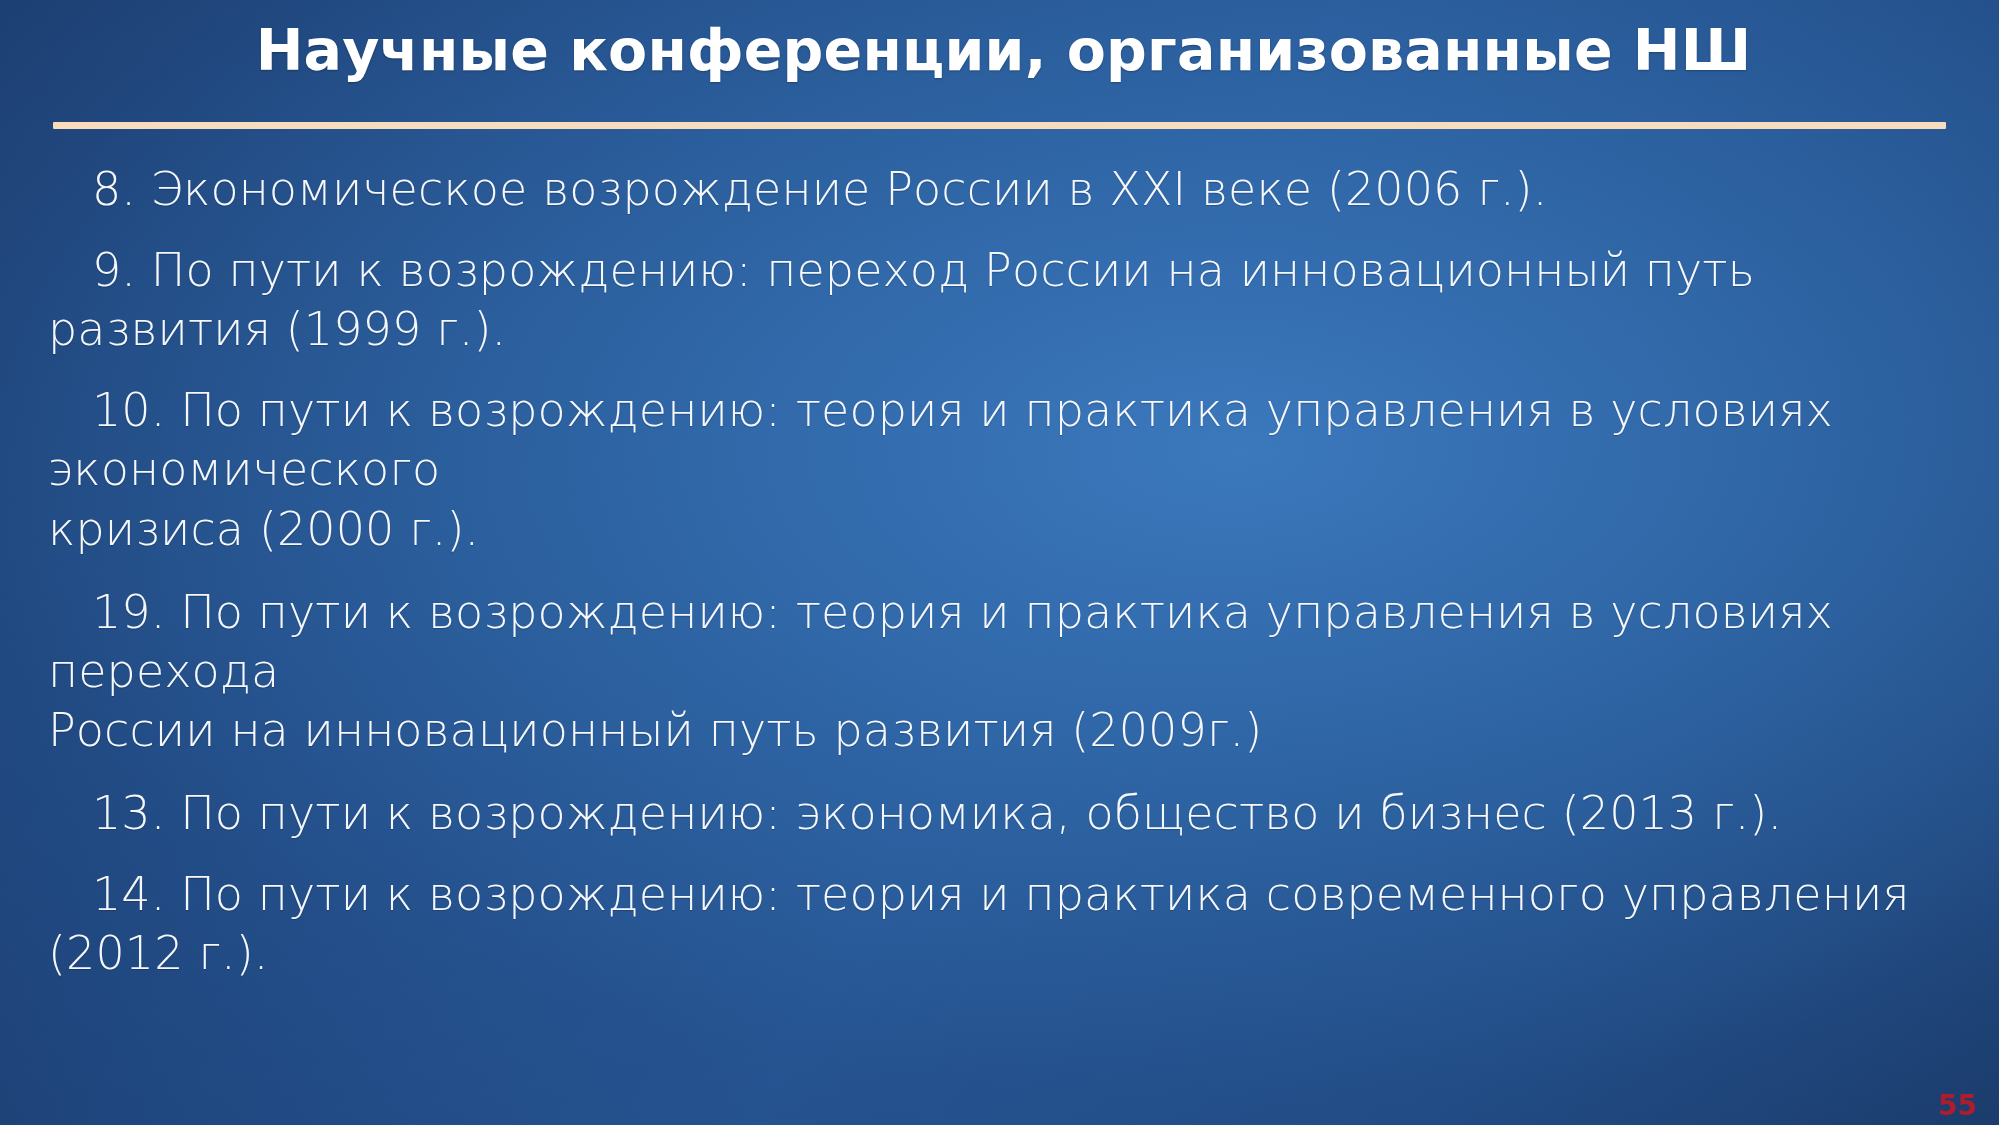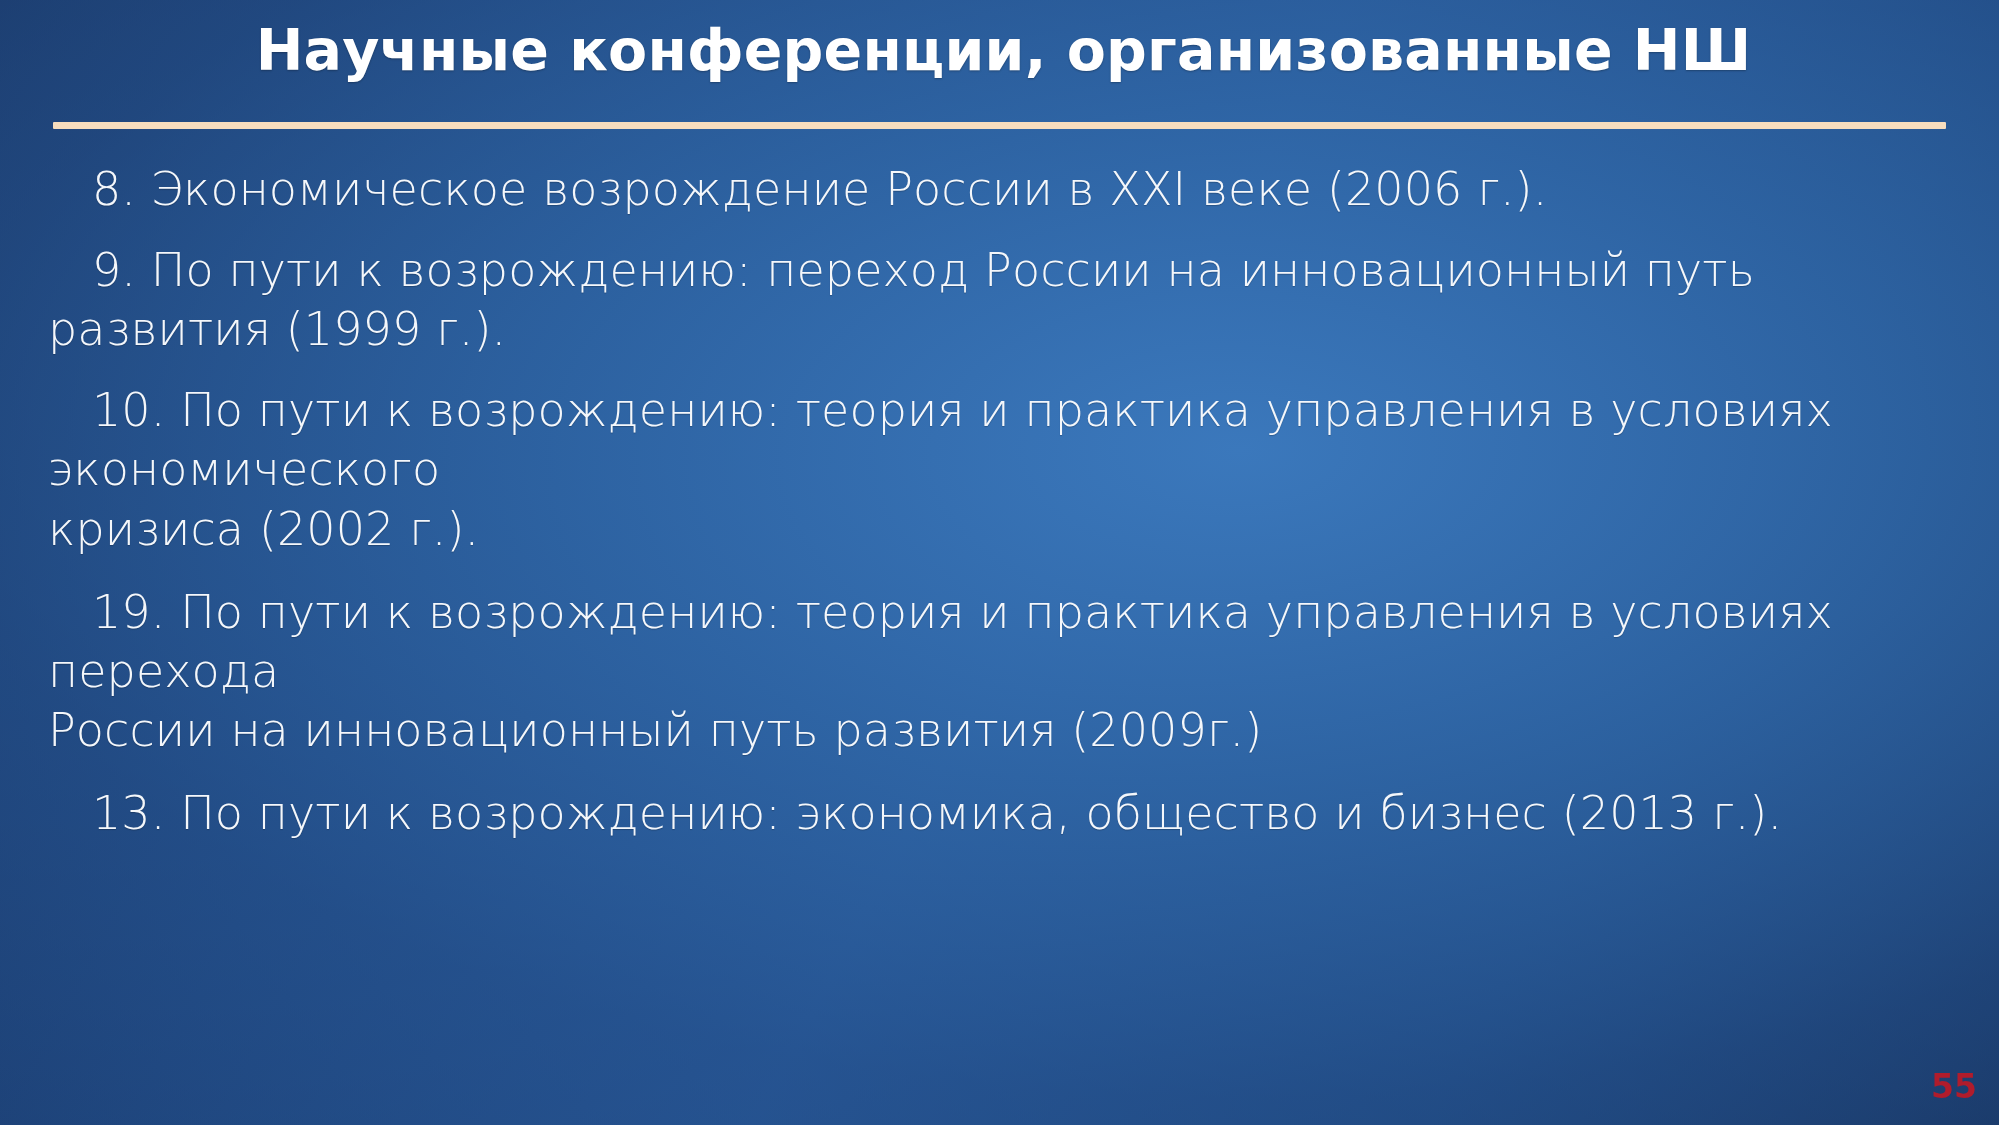--- a/index.html
+++ b/index.html
@@ -74,43 +74,44 @@
     margin: 0 0 22px 0;
     text-shadow: 0 1px 1px rgba(0,0,0,0.22);
     white-space: pre-wrap;
   }
   .para.tight { margin-bottom: 24px; }
 
   
   #page-number {
     position: absolute;
     right: 22px;
-    bottom: 22px;
+    bottom: 5px;
     color: #b01c2c;
-    font-size: 33px;
+    font-size: 28px;
     font-weight: bold;
     line-height: 1;
   }
 </style>
 </head>
 <body>
 
 <div id="slide">
 
   <div id="title-block">
     <span id="slide-title">Научные конференции, организованные НШ</span>
   </div>
 
   <div id="title-rule"></div>
 
   <div id="body-block">
     <p class="para">8. Экономическое возрождение России в XXI веке (2006 г.).</p>
     <p class="para">9. По пути к возрождению: переход России на инновационный путь развития (1999 г.).</p>
     <p class="para tight">10. По пути к возрождению: теория и практика управления в условиях экономического
-кризиса (2002 г.).</p>
+кризиса (2000 г.).</p>
     <p class="para tight">19. По пути к возрождению: теория и практика управления в условиях перехода
 России на инновационный путь развития (2009г.)</p>
     <p class="para">13. По пути к возрождению: экономика, общество и бизнес (2013 г.).</p>
+    <p class="para">14. По пути к возрождению: теория и практика современного управления (2012 г.).</p>
   </div>
 
   <div id="page-number">55</div>
 
 </div>
 
 </body></html>

